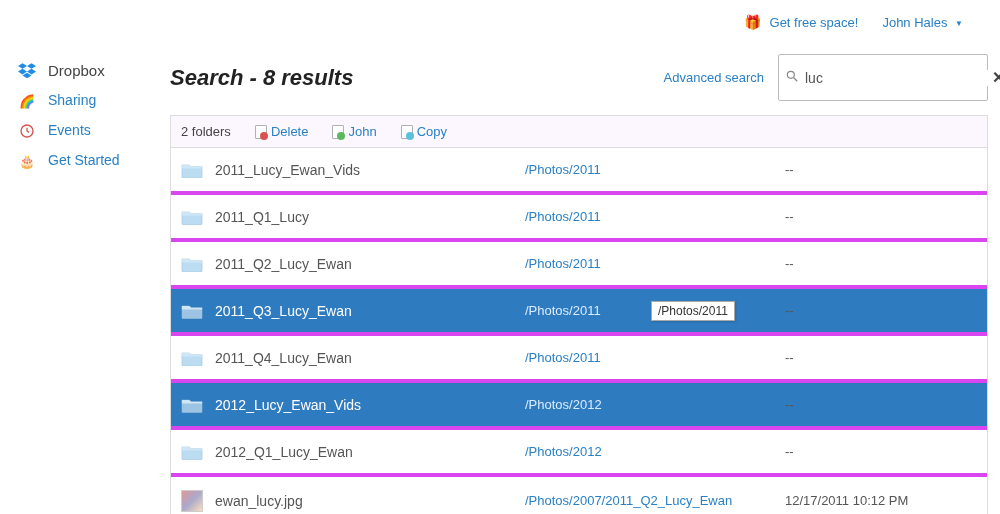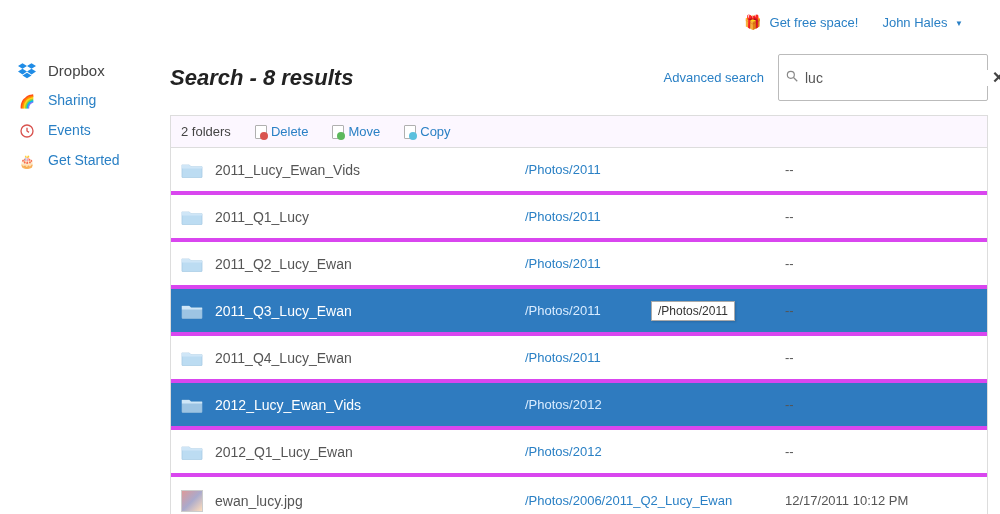--- a/index.html
+++ b/index.html
@@ -218,21 +218,21 @@
     </div>
 
     <div class="actionbar">
       <span class="sel">2 folders</span>
       <span class="act">
         <span class="doc-icon del"></span>
         <span>Delete</span>
       </span>
       <span class="act">
         <span class="doc-icon mv"></span>
-        <span>Move</span>
+        <span>John</span>
       </span>
       <span class="act">
         <span class="doc-icon cp"></span>
         <span>Copy</span>
       </span>
     </div>
 
     <div class="results" id="results">
 
     <div class="row">
@@ -295,18 +295,18 @@
             <path class="folder-svg-body" d="M1 4 h8 l2 2 h12 v11 a1 1 0 0 1 -1 1 h-20 a1 1 0 0 1 -1 -1 z"></path>
             <path class="folder-svg-top" d="M1 4 h8 l2 2 h12 v2 h-22 z"></path>
           </svg>
           <div class="name">2012_Q1_Lucy_Ewan</div>
           <div class="path">/Photos/2012</div>
           <div class="modified">--</div>
         </div>
         <div class="row">
           <div class="thumb"></div>
           <div class="name">ewan_lucy.jpg</div>
-          <div class="path">/Photos/2006/2011_Q2_Lucy_Ewan</div>
+          <div class="path">/Photos/2007/2011_Q2_Lucy_Ewan</div>
           <div class="modified">12/17/2011 10:12 PM</div>
         </div>
       </div>
   </div>
 </div>
 
 </body></html>

